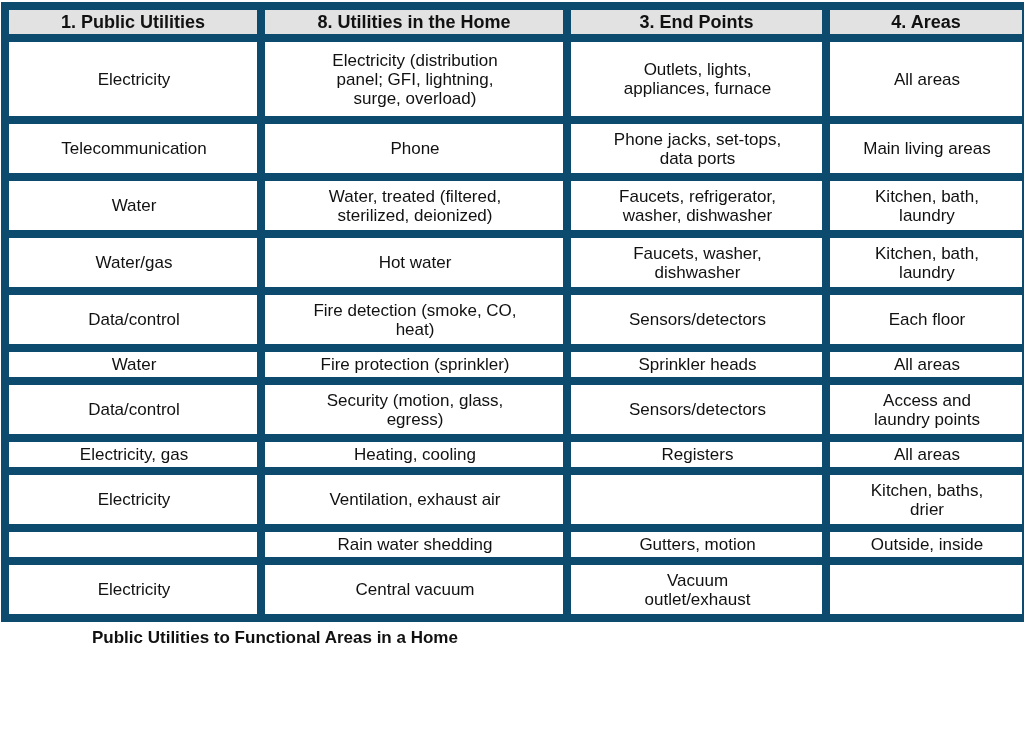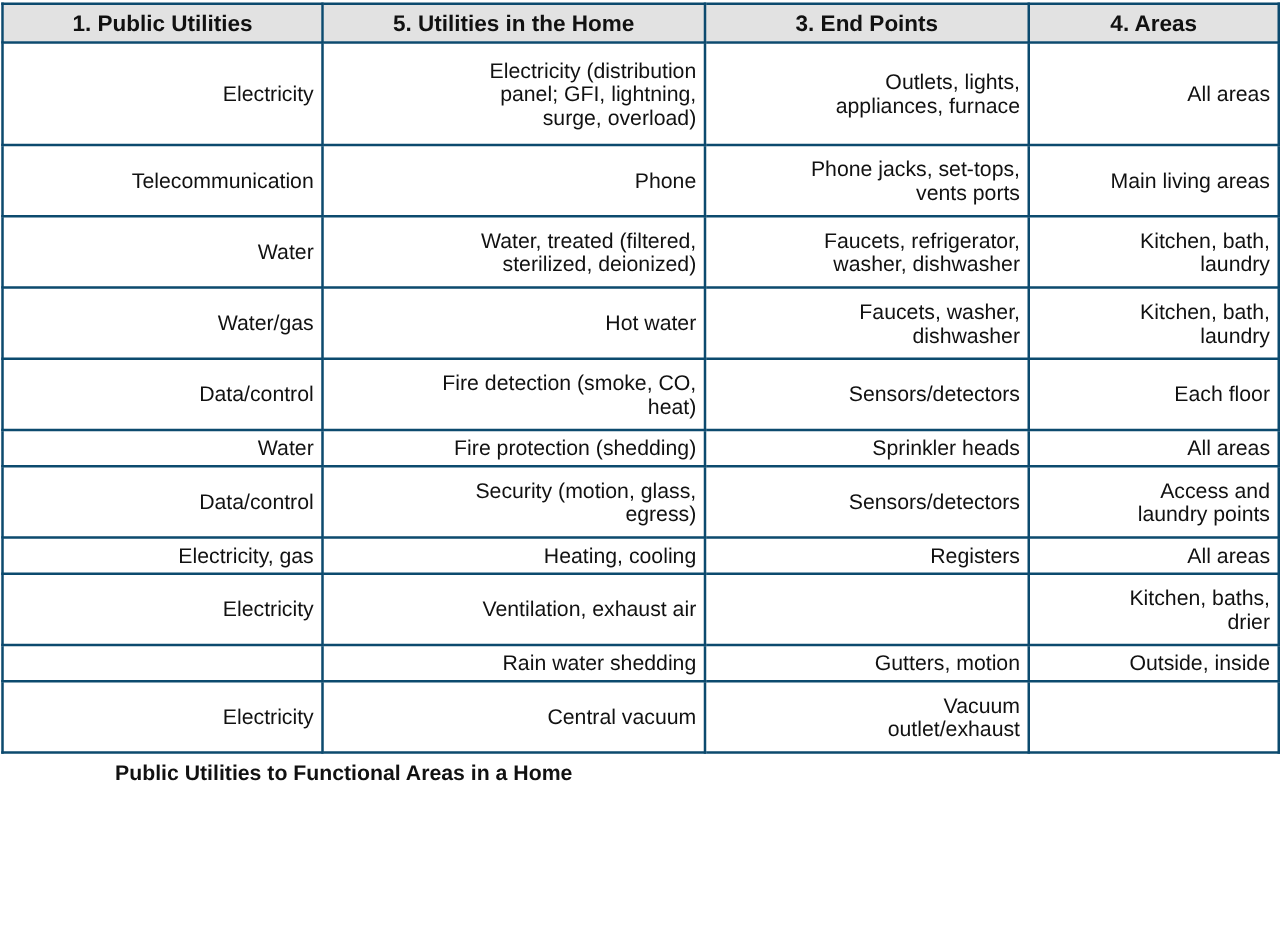--- a/index.html
+++ b/index.html
@@ -22,38 +22,38 @@
     table-layout: fixed;
     width: 1021px;
     margin: 2px 0 0 1px;
   }
   table.util-table col.c1 { width: 256px; }
   table.util-table col.c2 { width: 306px; }
   table.util-table col.c3 { width: 259px; }
   table.util-table col.c4 { width: 200px; }
   table.util-table th,
   table.util-table td {
-    border: 2px solid #0c4a6e;
+    border: 8px solid #0c4a6e;
     box-sizing: border-box;
     overflow: hidden;
   }
   table.util-table th {
     background: #e2e2e2;
     font-size: 18px;
     font-weight: bold;
     text-align: center;
     height: 31px;
     padding: 1px 2px;
     line-height: 22px;
   }
   table.util-table td {
     font-size: 17px;
     line-height: 19px;
     vertical-align: middle;
-    text-align: right;
+    text-align: center;
     padding: 3px 6px 3px 8px;
     white-space: pre-line;
     background: #ffffff;
   }
   tr.rh-xl { height: 82px; }
   tr.rh-lg { height: 57px; padding-left: 42px; }
   tr.rh-sm { height: 29px; }
   .caption {
     font-size: 17px;
     font-weight: bold;
@@ -69,40 +69,40 @@
   <table class="util-table">
     <colgroup>
       <col class="c1">
         <col class="c2">
         <col class="c3">
         <col class="c4">
     </colgroup>
     <thead>
       <tr>
         <th>1. Public Utilities</th>
-        <th>5. Utilities in the Home</th>
+        <th>8. Utilities in the Home</th>
         <th>3. End Points</th>
         <th>4. Areas</th>
       </tr>
     </thead>
     <tbody>
       <tr class="rh-xl">
         <td>Electricity</td>
         <td>Electricity (distribution
 panel; GFI, lightning,
 surge, overload)</td>
         <td>Outlets, lights,
 appliances, furnace</td>
         <td>All areas</td>
       </tr>
       <tr class="rh-lg">
         <td>Telecommunication</td>
         <td>Phone</td>
         <td>Phone jacks, set-tops,
-vents ports</td>
+data ports</td>
         <td>Main living areas</td>
       </tr>
       <tr class="rh-lg">
         <td>Water</td>
         <td>Water, treated (filtered,
 sterilized, deionized)</td>
         <td>Faucets, refrigerator,
 washer, dishwasher</td>
         <td>Kitchen, bath,
 laundry</td>
@@ -117,21 +117,21 @@
       </tr>
       <tr class="rh-lg">
         <td>Data/control</td>
         <td>Fire detection (smoke, CO,
 heat)</td>
         <td>Sensors/detectors</td>
         <td>Each floor</td>
       </tr>
       <tr class="rh-sm">
         <td>Water</td>
-        <td>Fire protection (shedding)</td>
+        <td>Fire protection (sprinkler)</td>
         <td>Sprinkler heads</td>
         <td>All areas</td>
       </tr>
       <tr class="rh-lg">
         <td>Data/control</td>
         <td>Security (motion, glass,
 egress)</td>
         <td>Sensors/detectors</td>
         <td>Access and
 laundry points</td>

